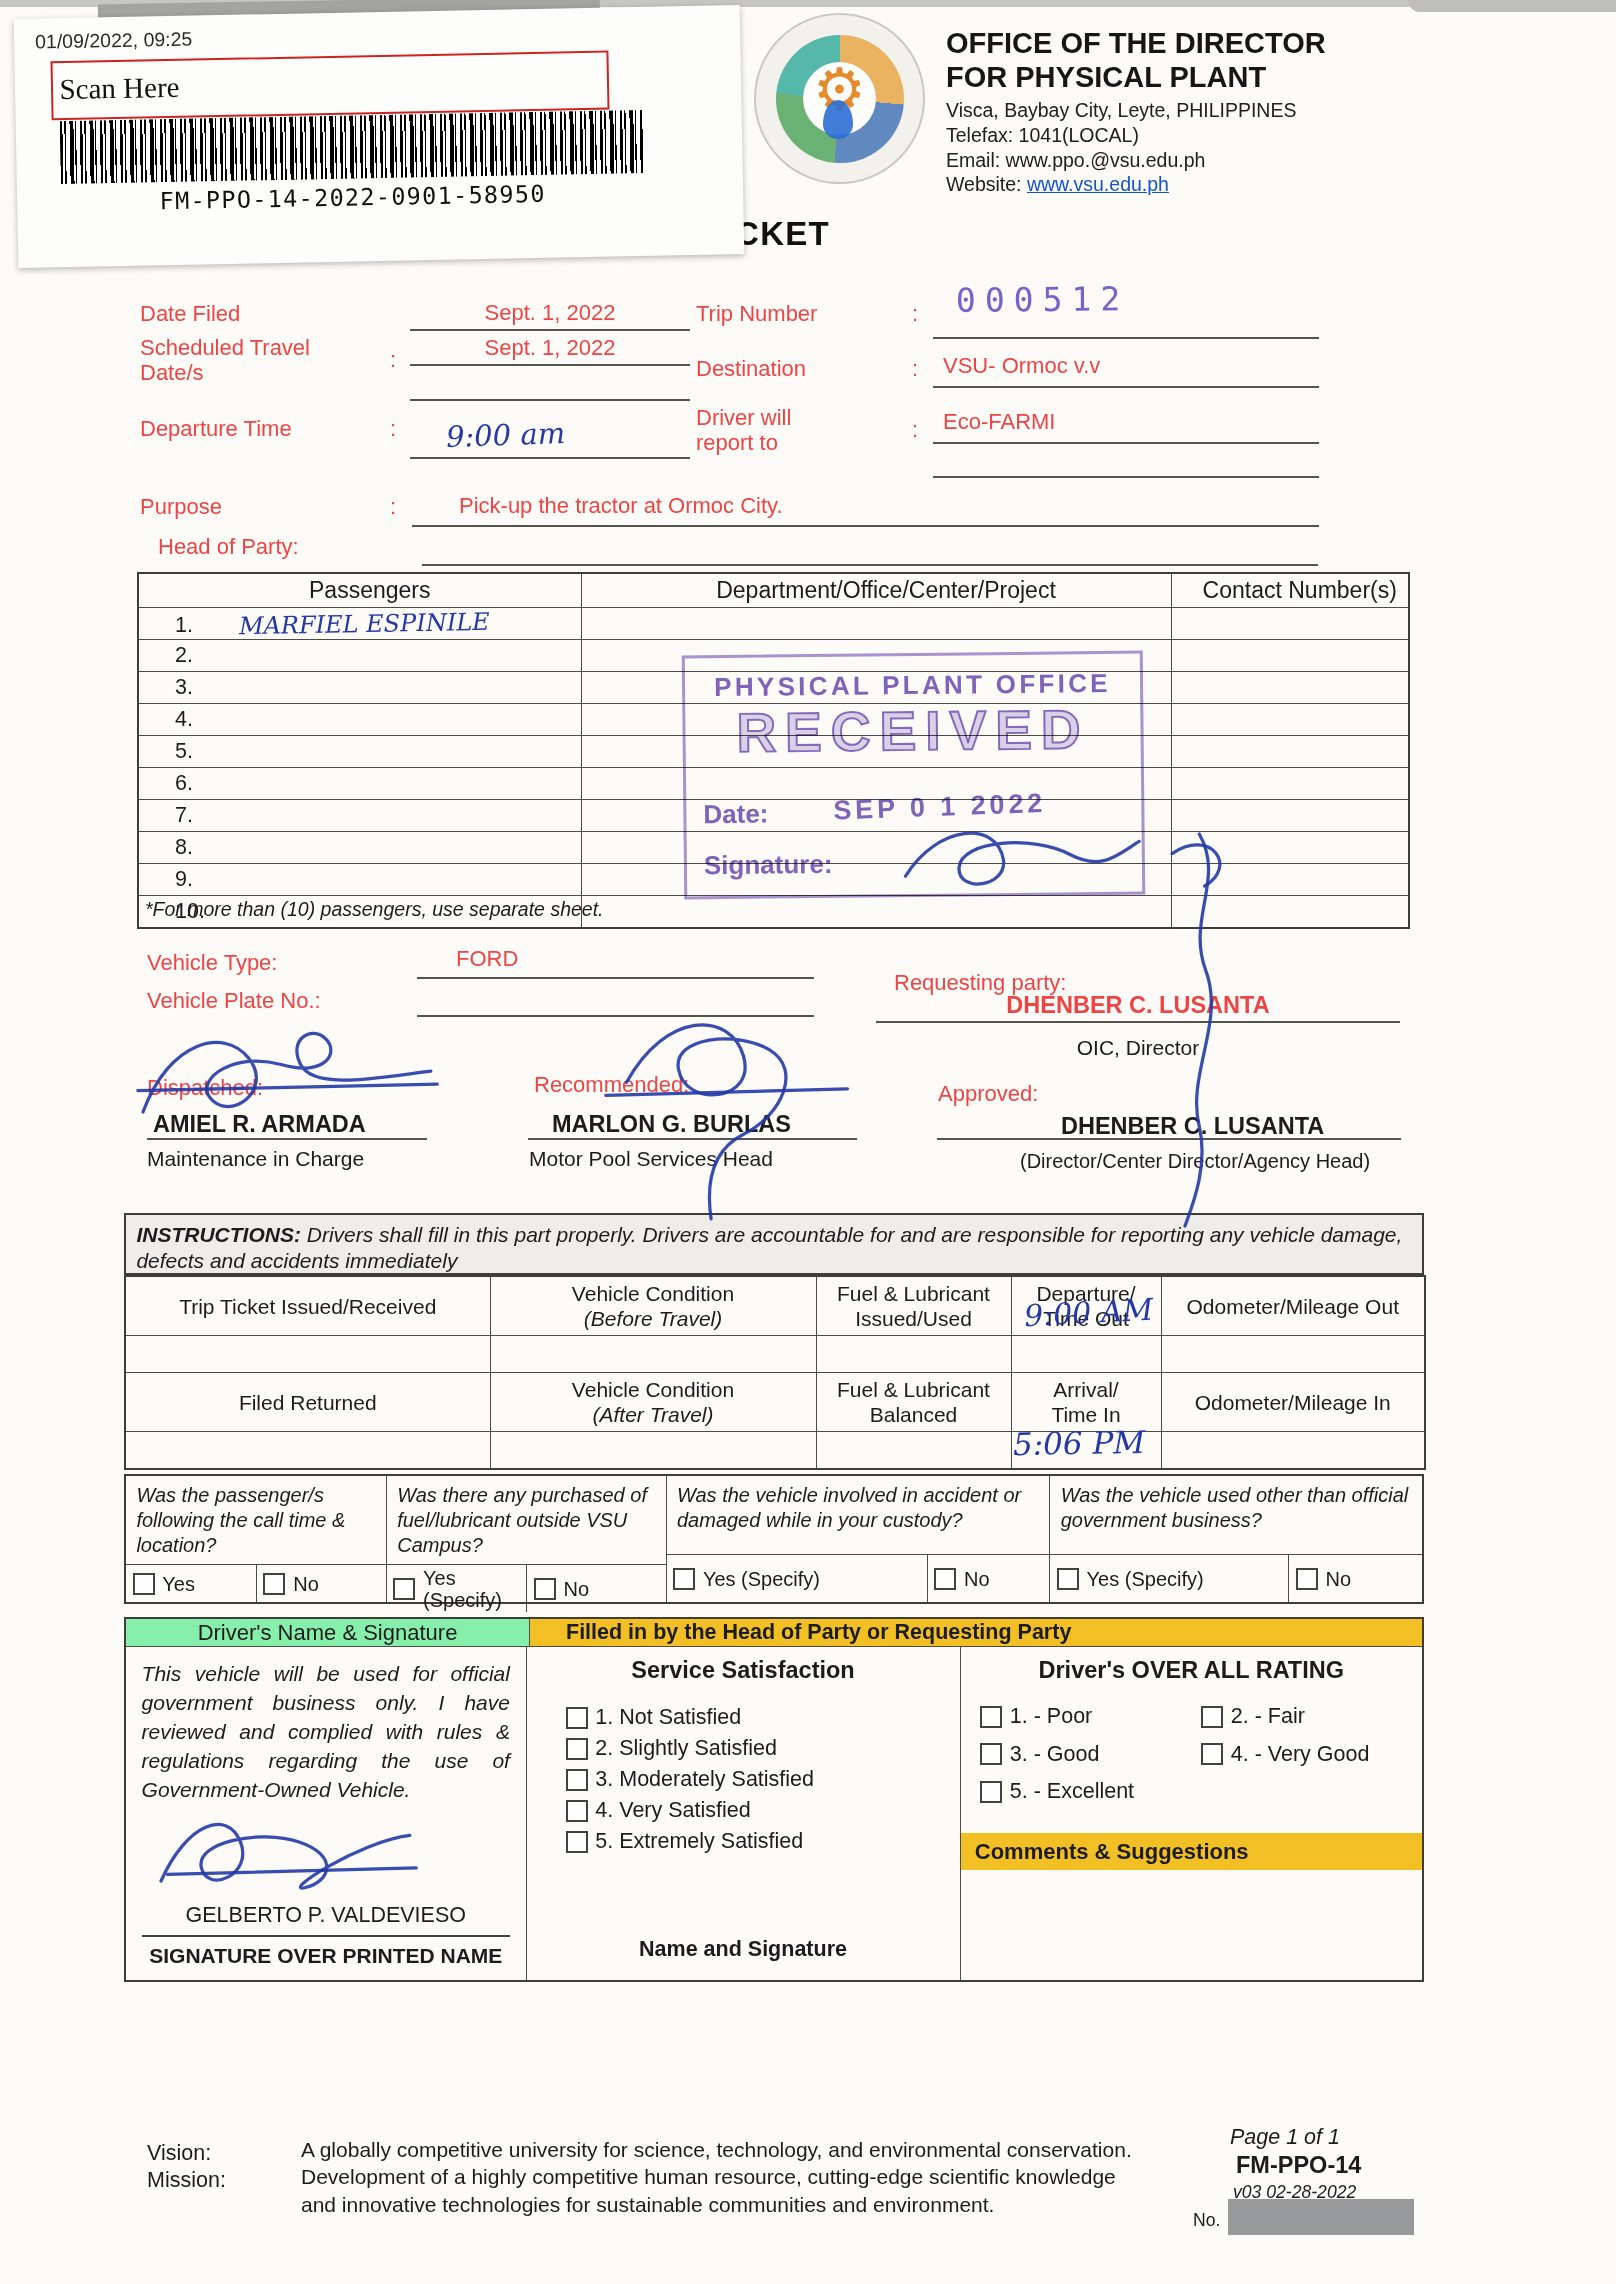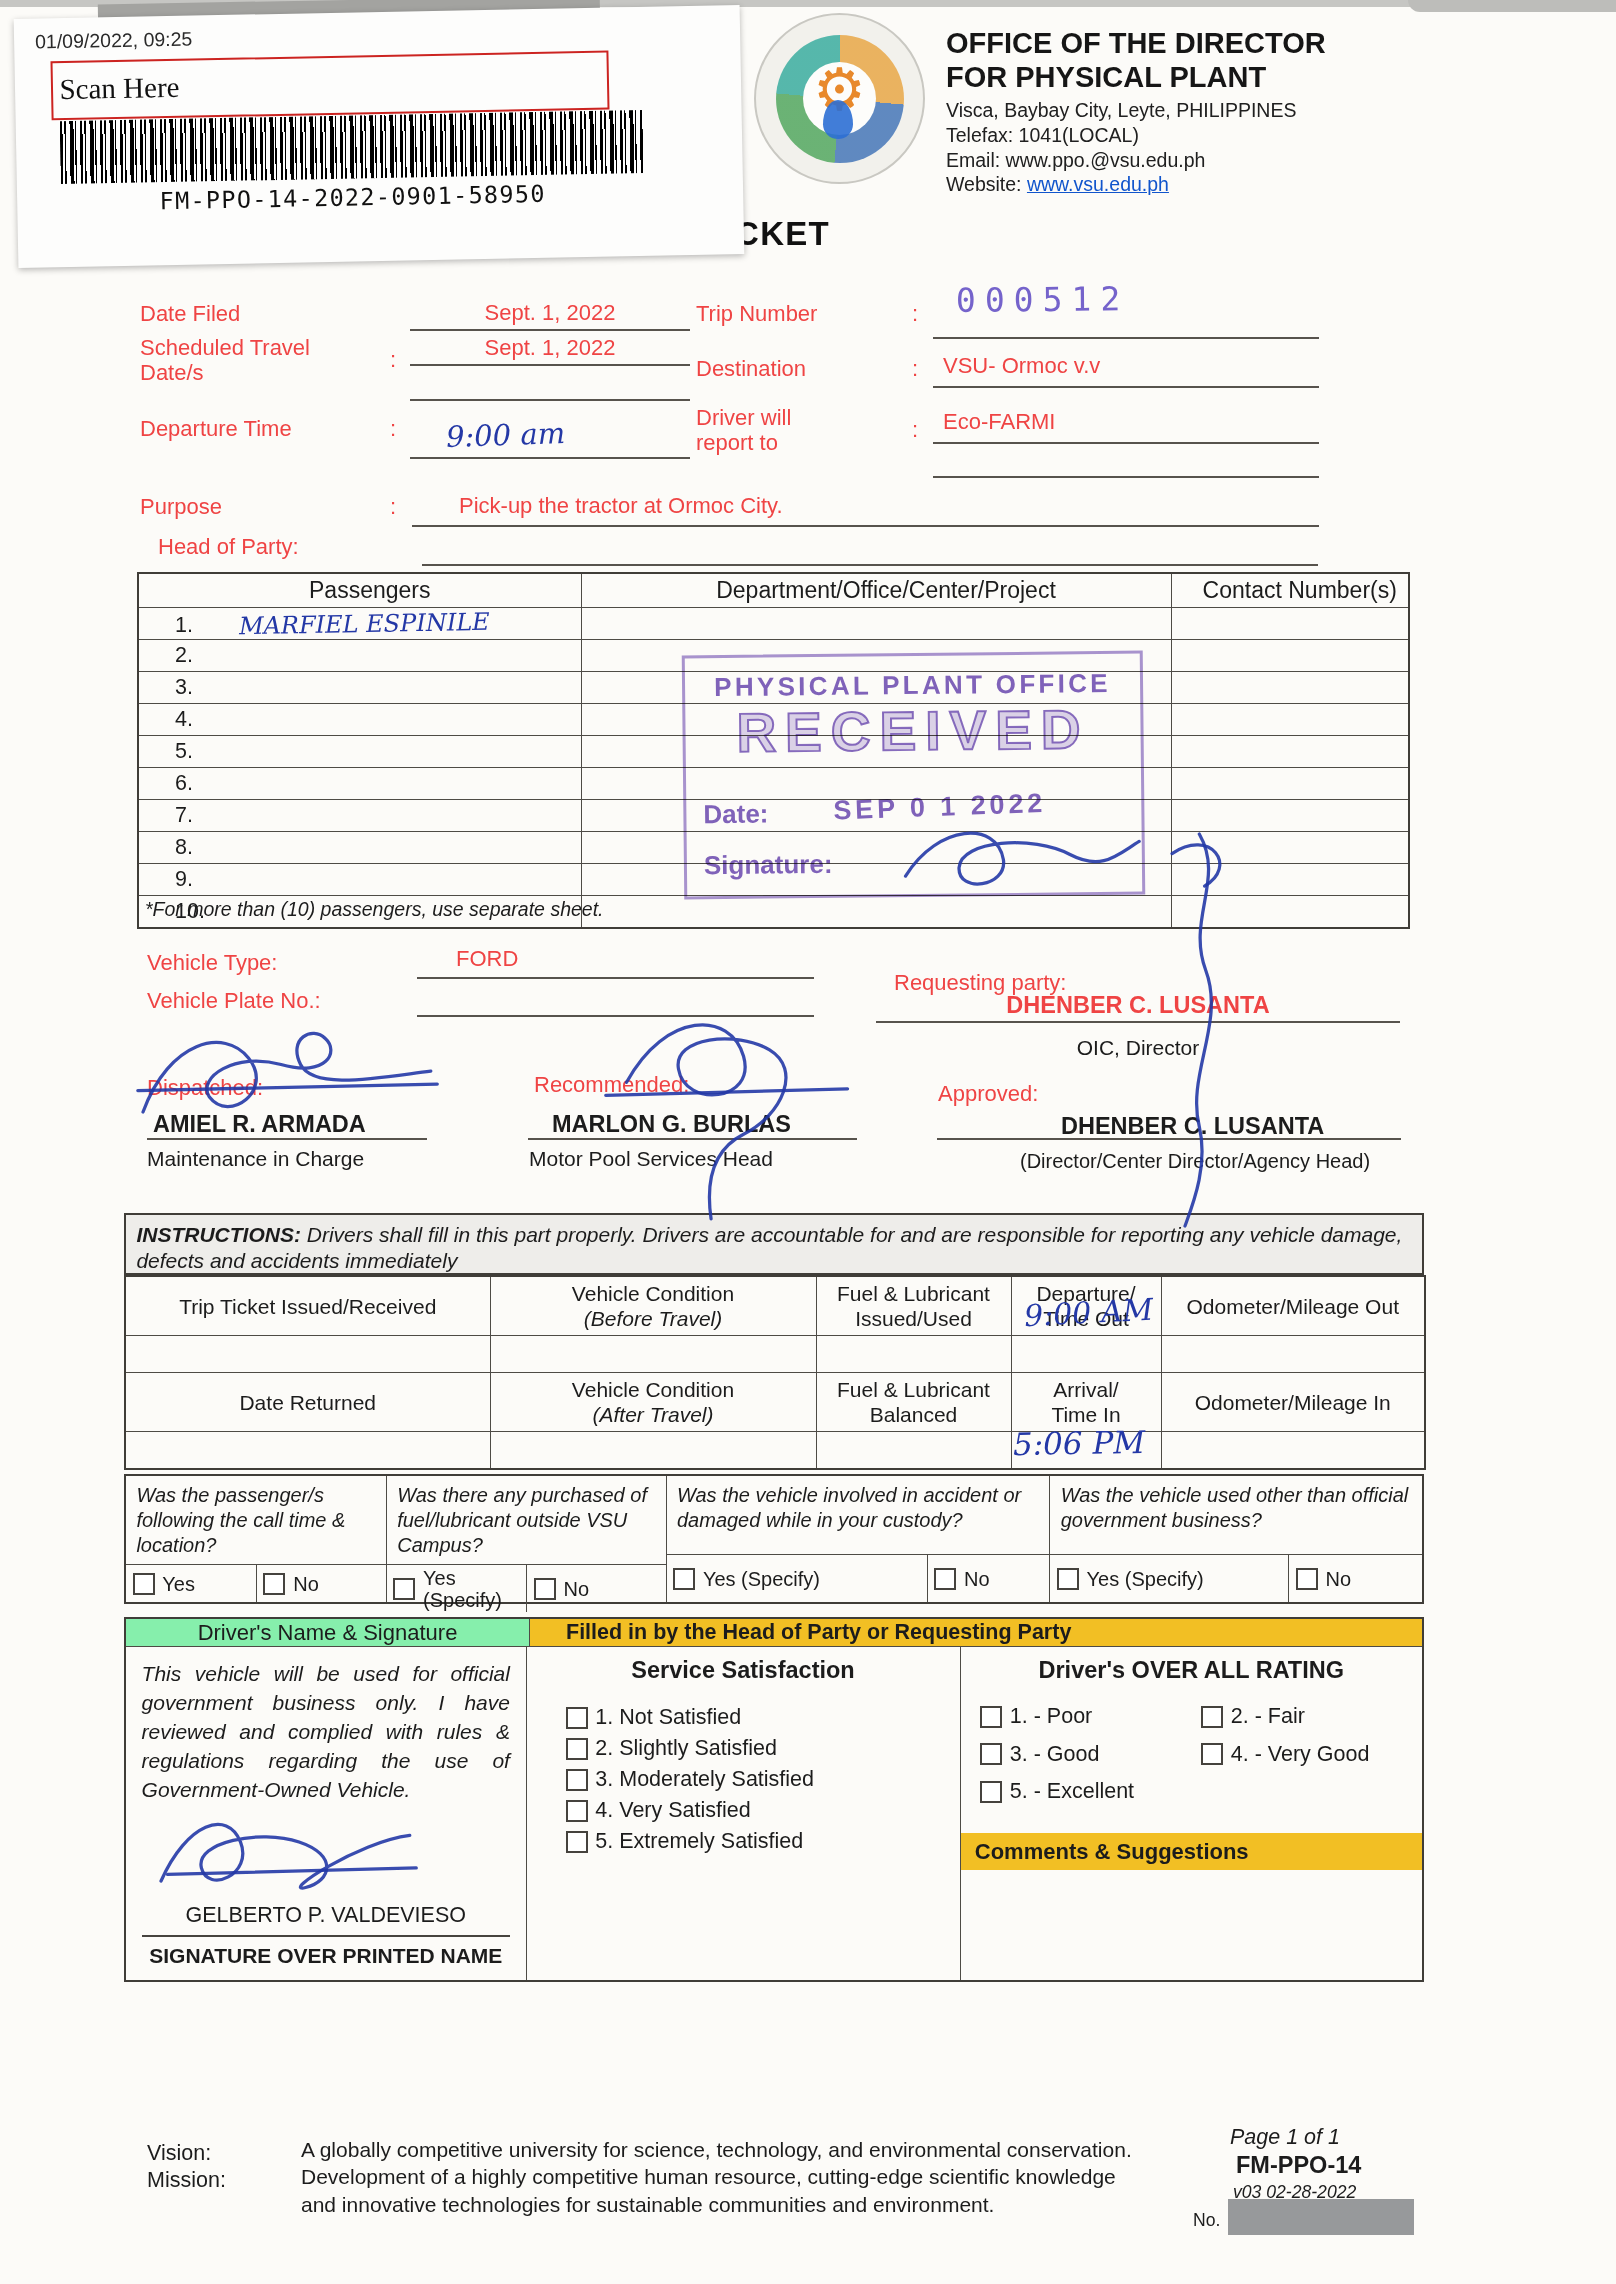--- a/index.html
+++ b/index.html
@@ -322,21 +322,21 @@
         <td>Odometer/Mileage Out</td>
       </tr>
       <tr class="brow">
             <td></td>
             <td></td>
             <td></td>
             <td></td>
             <td></td>
           </tr>
       <tr class="hrow">
-        <td>Date Returned</td>
+        <td>Filed Returned</td>
         <td><span>Vehicle Condition</span><br><span class="i">(After Travel)</span></td>
         <td><span>Fuel &amp; Lubricant</span><br><span>Balanced</span></td>
         <td><span>Arrival/</span><br><span>Time In</span></td>
         <td>Odometer/Mileage In</td>
       </tr>
       <tr class="brow">
             <td></td>
             <td></td>
             <td></td>
             <td></td>
@@ -437,20 +437,21 @@
             </div>
           <div class="opt-item">
               <span class="cb"></span>
               <span>4.  Very Satisfied</span>
             </div>
           <div class="opt-item">
               <span class="cb"></span>
               <span>5.  Extremely Satisfied</span>
             </div>
         </div>
+        <div class="namesig">Name and Signature</div>
       </div>
       <div class="b-right">
         <div class="ratitle">Driver's OVER ALL RATING</div>
         <div class="rgrid">
           <div class="opt-item">
               <span class="cb"></span>
               <span>1. - Poor</span>
             </div>
           <div class="opt-item">
               <span class="cb"></span>

